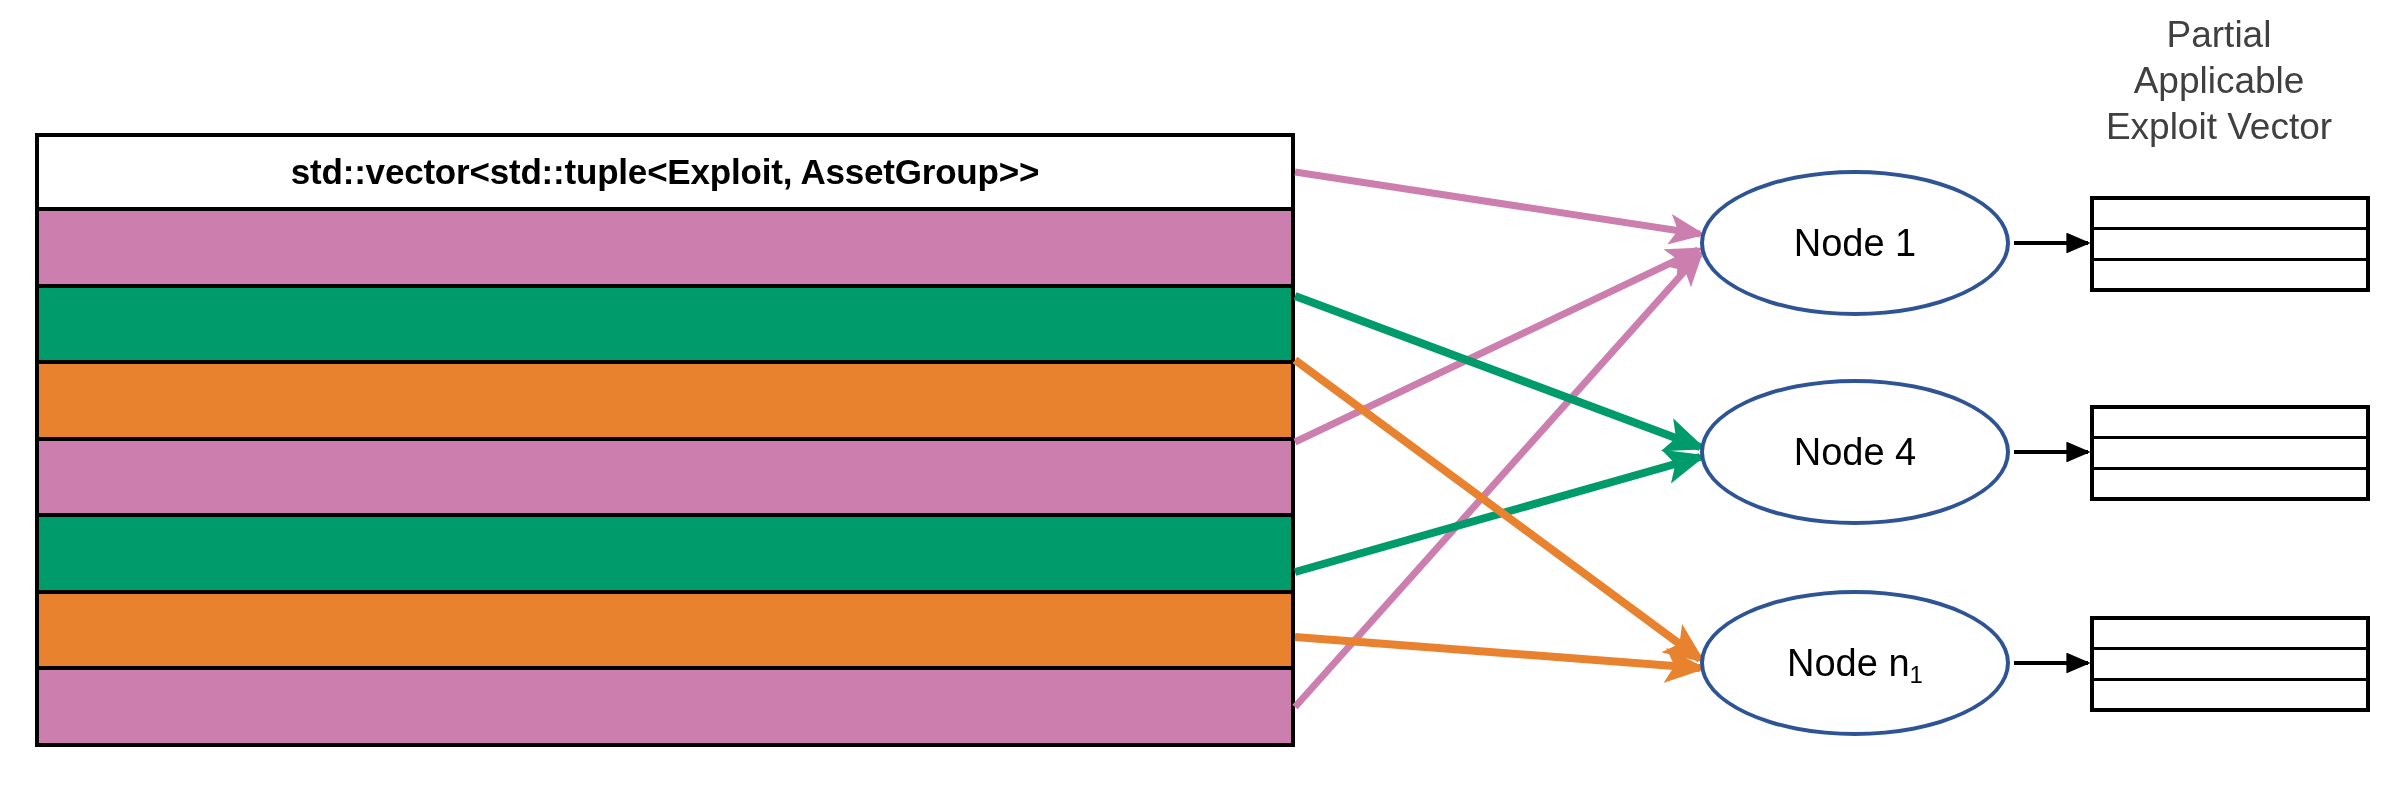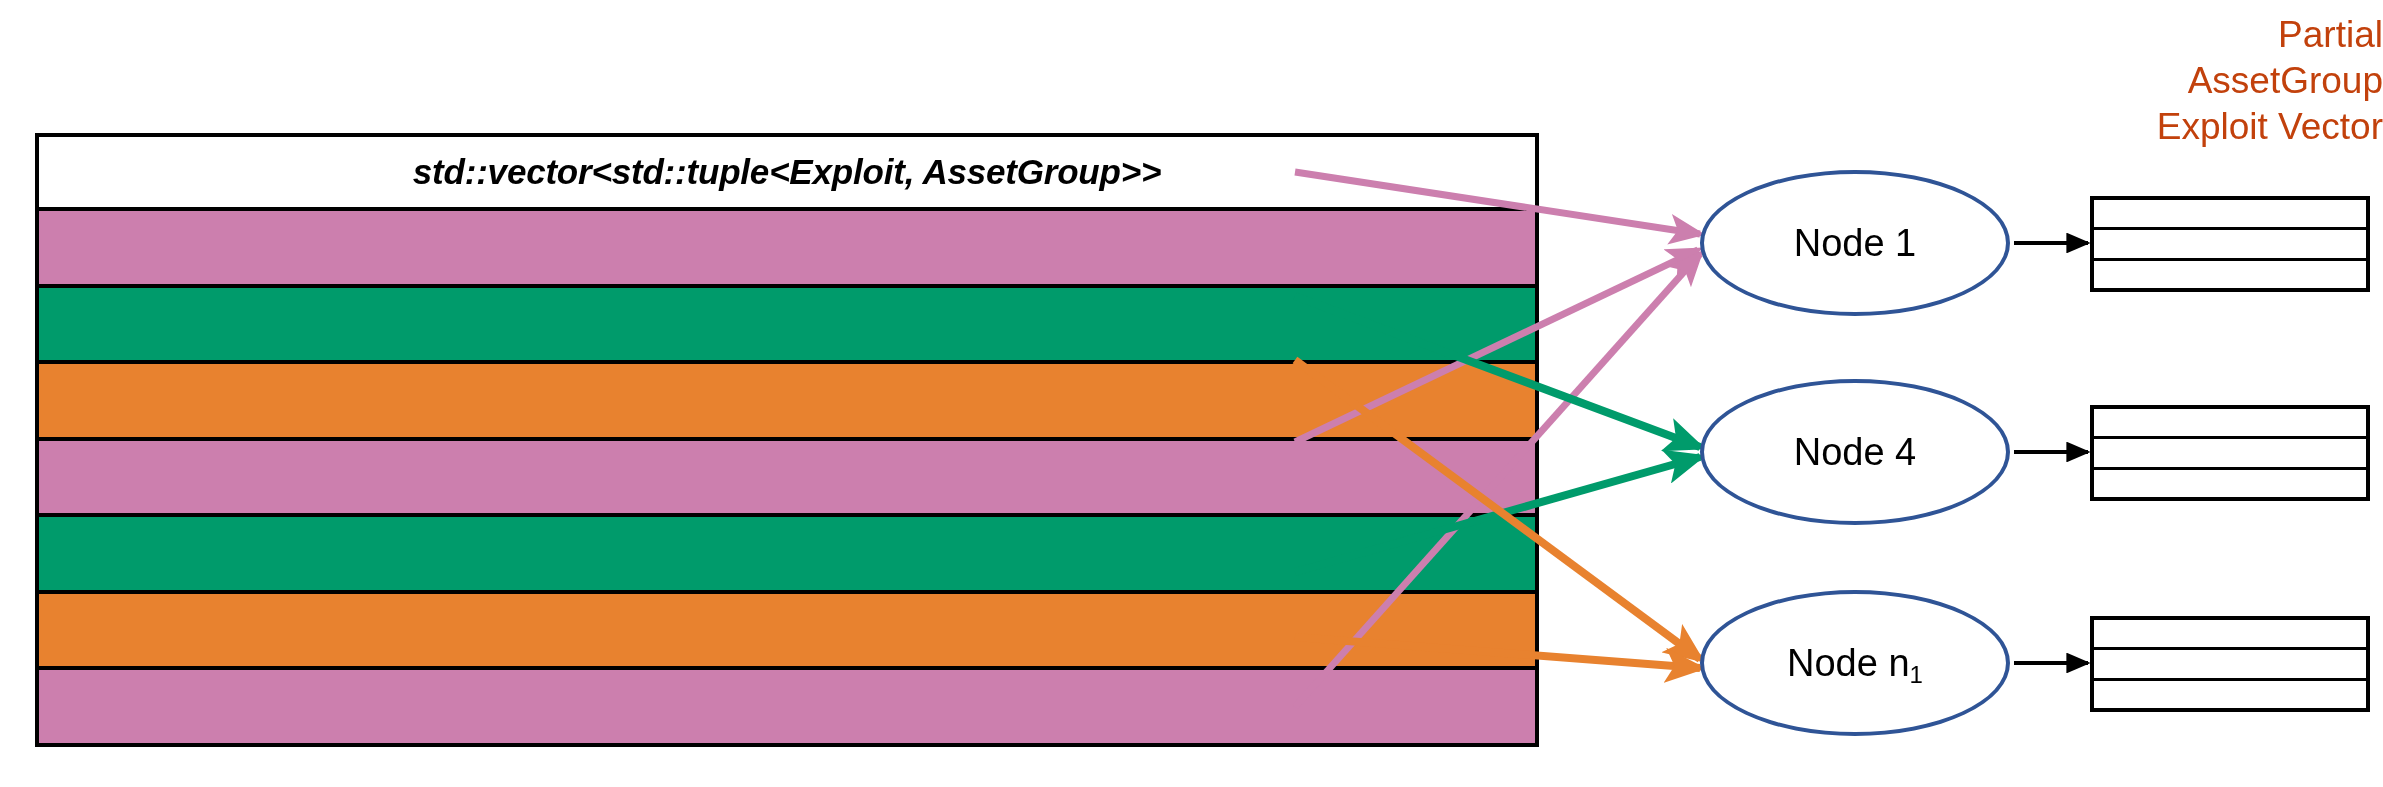--- a/index.html
+++ b/index.html
@@ -16,28 +16,27 @@
     height: 787px;
     background: #ffffff;
     overflow: hidden;
   }
 
   
   #vector-table {
     position: absolute;
     left: 35px;
     top: 133px;
-    width: 1504px;
+    width: 1260px;
     height: 614px;
     border: 4px solid #000000;
     box-sizing: border-box;
     display: flex;
     flex-direction: column;
     background: #0c4a6e;
-    font-style: italic;
   }
   .vec-header {
     flex: 0 0 74px;
     background: #ffffff;
     border-bottom: 4px solid #000000;
     display: flex;
     align-items: center;
     justify-content: center;
     box-sizing: border-box;
   }
@@ -116,24 +115,24 @@
   #pv-1 { top: 196px; }
   #pv-2 { top: 405px; }
   #pv-3 { top: 616px; }
 
   
   #pv-caption {
     position: absolute;
     left: 2055px;
     top: 12px;
     width: 328px;
-    text-align: right;
+    text-align: center;
     font-size: 37px;
     line-height: 1.24;
-    color: #c2410c;
+    color: #404040;
   }
   #pv-caption div { white-space: nowrap; }
 </style>
 </head>
 <body>
 
 <div id="stage">
 
   <div id="vector-table">
     <div class="vec-header">
@@ -184,21 +183,21 @@
   </div>
   <div class="node" id="node-2">
     <span class="node-label"><span>Node 4</span></span>
   </div>
   <div class="node" id="node-n">
     <span class="node-label"><span>Node n</span><sub>1</sub></span>
   </div>
 
   <div id="pv-caption">
     <div>Partial</div>
-    <div>AssetGroup</div>
+    <div>Applicable</div>
     <div>Exploit Vector</div>
   </div>
 
   <div class="pv-box" id="pv-1">
     <div class="pv-cell"></div>
     <div class="pv-cell"></div>
     <div class="pv-cell"></div>
   </div>
   <div class="pv-box" id="pv-2">
     <div class="pv-cell"></div>

